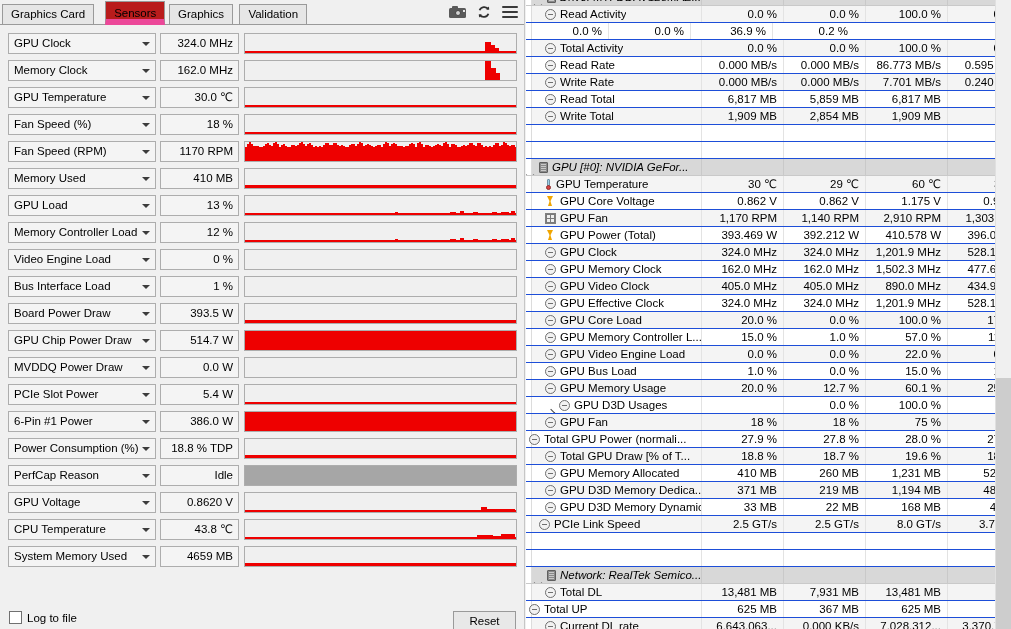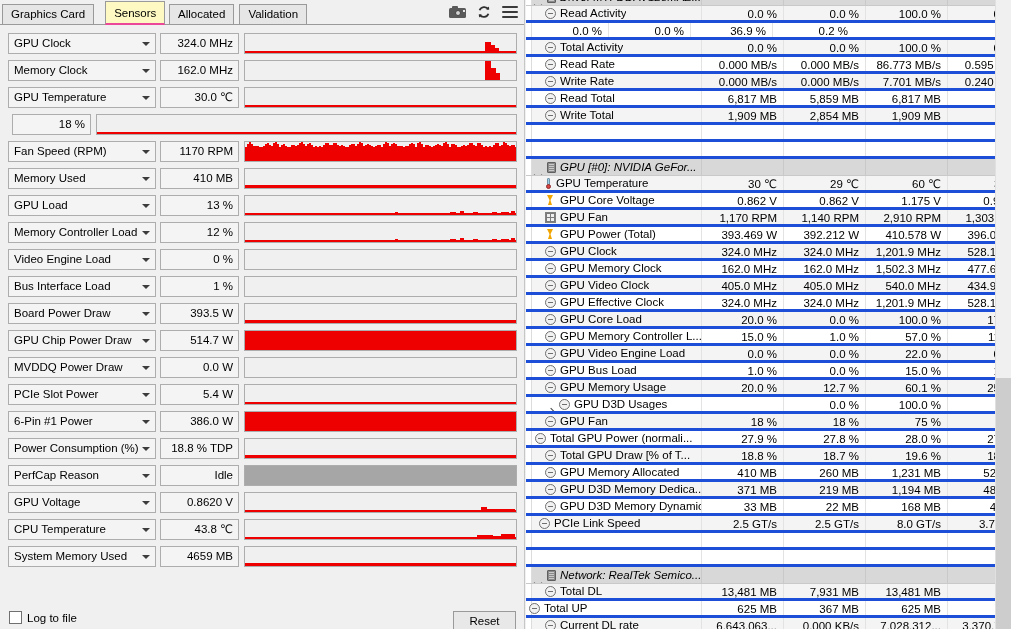--- a/index.html
+++ b/index.html
@@ -28,22 +28,22 @@
     position:absolute;top:4px;height:20px;line-height:19px;
     padding:0 8px;font-size:11.5px;
     border:1px solid #9a9a9a;border-bottom:none;
     background:#e6e6e6;
     box-sizing:border-box;
     white-space:nowrap;
     cursor:default;
   }
   .tab.active{
     top:1px;height:24px;line-height:22px;
-    background:#fef9c3;
-    border-bottom:2px solid #ec4899;
+    background:#b91c1c;
+    border-bottom:6px solid #ec4899;
     z-index:3;
   }
   .toolbar{
     position:absolute;right:6px;top:2px;height:20px;
     display:flex;align-items:center;gap:11px;
   }
   .tb-ico{display:inline-block;cursor:default;}
 
   
   .ico-cam{width:17px;height:12px;position:relative;}
@@ -116,21 +116,21 @@
   .hwinfo{
     position:absolute;left:526px;top:0;width:485px;height:629px;
     background:#ffffff;overflow:hidden;
     font-size:11.5px;
   }
   .hw-table{position:absolute;left:0;top:0;width:470px;}
   .hw-row{
     position:relative;height:17px;line-height:17px;
     display:flex;align-items:stretch;
     background:#ffffff;
-    border-bottom:3px solid #1d4ed8;
+    border-bottom:1px solid #1d4ed8;
     box-sizing:border-box;
     white-space:nowrap;
   }
   .hw-row.alt{background:#f4f4f4;}
   .hw-row.group{background:#d8d8d8;font-style:italic;border-bottom:1px solid #c9c9c9;}
   .hw-row.blank{background:#ffffff;}
   .hw-label{
     width:175px;flex:none;
     display:flex;align-items:center;gap:4px;
     padding-left:3px;box-sizing:border-box;
@@ -186,21 +186,21 @@
 <body>
 
 <div class="app">
 
   <div class="gpuz">
 
     <div class="tabstrip">
       <div id="tabs-host">
           <div class="tab" style="left: 2px;">Graphics Card</div>
           <div class="tab active" style="left: 105.15px;">Sensors</div>
-          <div class="tab" style="left: 169px;">Allocated</div>
+          <div class="tab" style="left: 169px;">Graphics</div>
           <div class="tab" style="left: 239.4px; text-align: right;">Validation</div>
         </div>
 
       <div class="toolbar">
         <span class="tb-ico ico-cam">
           <span class="hump"></span>
             <span class="body"></span>
             <span class="lens"></span>
             <span class="flash"></span>
         </span>
@@ -241,20 +241,21 @@
           </div>
         </div>
         <div class="srow">
           <div class="sname"><span>GPU Temperature</span><span class="caret"></span></div>
           <div class="sval">30.0 ℃</div>
           <div class="sgraph">
             <span class="trace" style="height: 1.5px;"></span>
           </div>
         </div>
         <div class="srow">
+          <div class="sname"><span>Fan Speed (%)</span><span class="caret"></span></div>
           <div class="sval">18 %</div>
           <div class="sgraph">
             <span class="trace" style="height: 1.5px;"></span>
           </div>
         </div>
         <div class="srow">
           <div class="sname"><span>Fan Speed (RPM)</span><span class="caret"></span></div>
           <div class="sval">1170 RPM</div>
           <div class="sgraph">
             <span class="trace" style="height: 14px;"></span>
@@ -627,21 +628,21 @@
         <div class="hw-row blank">
           <span class="gutter"></span>
           <div class="hw-label"></div>
           <div class="hw-c"></div>
           <div class="hw-c"></div>
           <div class="hw-c"></div>
           <div class="hw-c"></div>
         </div>
         <div class="hw-row group">
           <span class="gutter"></span>
-          <div class="hw-label" style="padding-left: 8px;">
+          <div class="hw-label" style="padding-left: 0;">
             <span class="chev"></span>
             <span class="g chip"></span>
             <span class="txt">GPU [#0]: NVIDIA GeFor...</span>
           </div>
           <div class="hw-c"></div>
           <div class="hw-c"></div>
           <div class="hw-c"></div>
           <div class="hw-c"></div>
         </div>
         <div class="hw-row alt">
@@ -711,21 +712,21 @@
           <div class="hw-c">477.6 MHz</div>
         </div>
         <div class="hw-row alt">
           <span class="gutter"></span>
           <div class="hw-label" style="padding-left: 19px;">
             <span class="g clock"></span>
             <span class="txt">GPU Video Clock</span>
           </div>
           <div class="hw-c">405.0 MHz</div>
           <div class="hw-c">405.0 MHz</div>
-          <div class="hw-c">540.0 MHz</div>
+          <div class="hw-c">890.0 MHz</div>
           <div class="hw-c">434.9 MHz</div>
         </div>
         <div class="hw-row">
           <span class="gutter"></span>
           <div class="hw-label" style="padding-left: 19px;">
             <span class="g clock"></span>
             <span class="txt">GPU Effective Clock</span>
           </div>
           <div class="hw-c">324.0 MHz</div>
           <div class="hw-c">324.0 MHz</div>
@@ -805,21 +806,21 @@
             <span class="g clock"></span>
             <span class="txt">GPU Fan</span>
           </div>
           <div class="hw-c">18 %</div>
           <div class="hw-c">18 %</div>
           <div class="hw-c">75 %</div>
           <div class="hw-c">25 %</div>
         </div>
         <div class="hw-row">
           <span class="gutter"></span>
-          <div class="hw-label" style="padding-left: 9px;">
+          <div class="hw-label" style="padding-left: 3px;">
             <span class="g clock"></span>
             <span class="txt">Total GPU Power (normali...</span>
           </div>
           <div class="hw-c">27.9 %</div>
           <div class="hw-c">27.8 %</div>
           <div class="hw-c">28.0 %</div>
           <div class="hw-c">27.9 %</div>
         </div>
         <div class="hw-row alt">
           <span class="gutter"></span>

